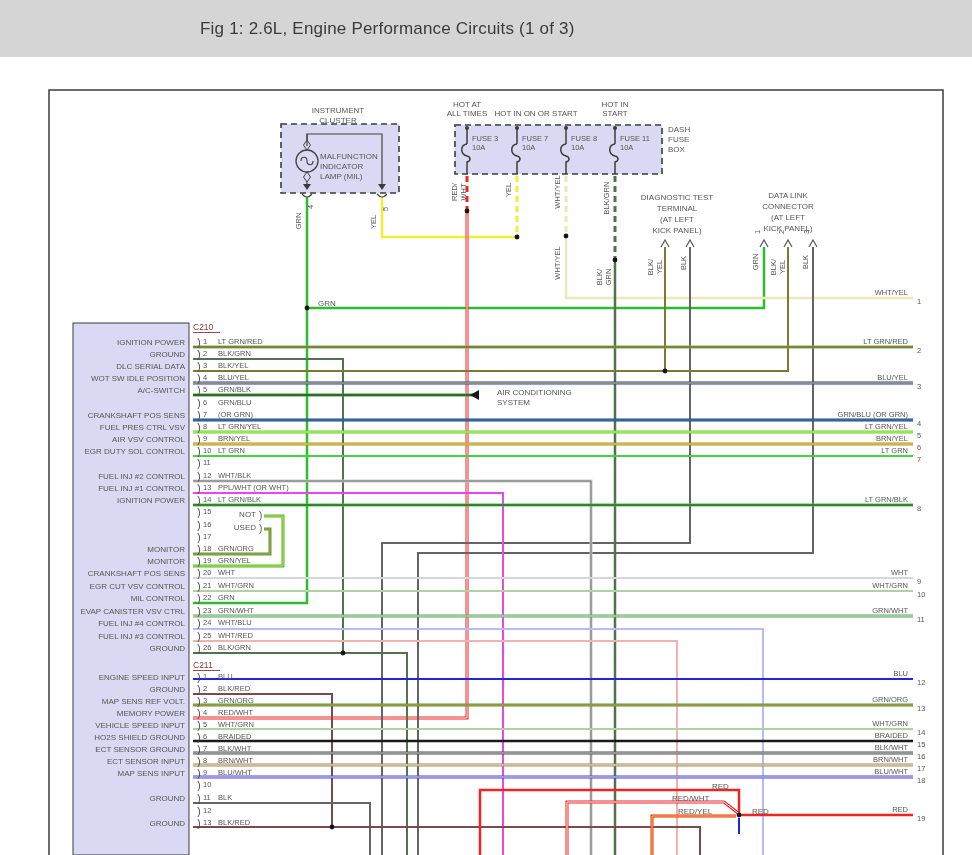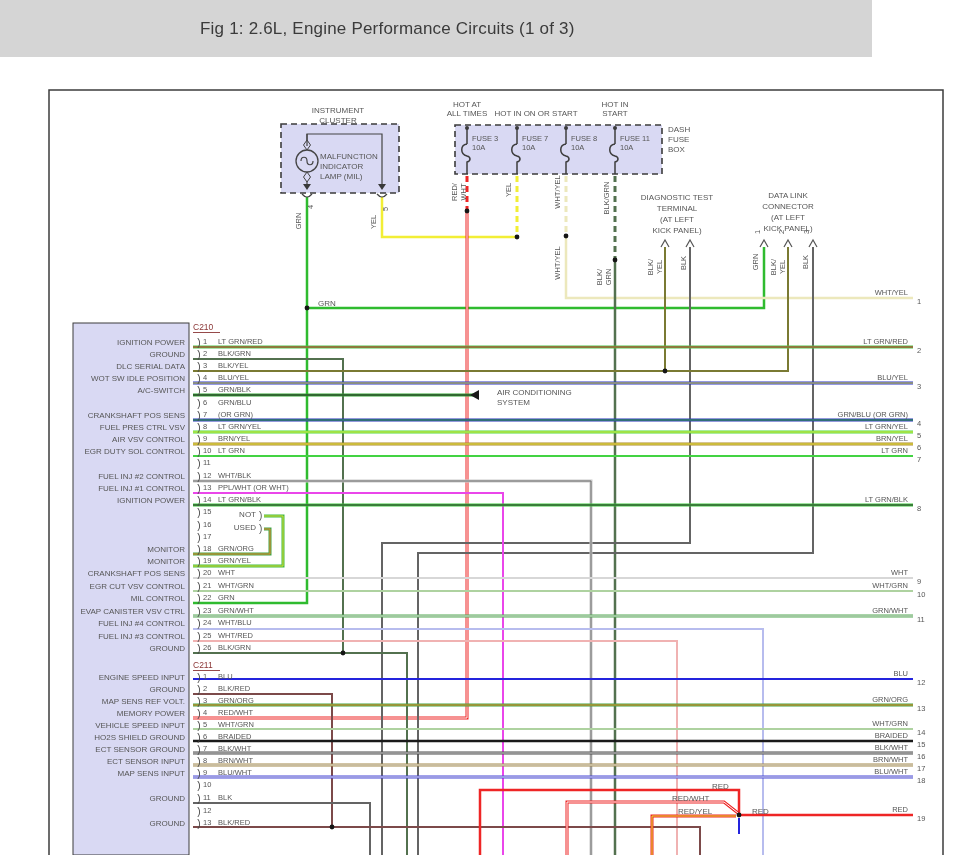--- a/index.html
+++ b/index.html
@@ -1,17 +1,17 @@
 <!DOCTYPE html>
 <html><head>
 <meta charset="utf-8">
 <style>
   html,body{margin:0;padding:0;background:#fff;}
   body{width:972px;height:855px;overflow:hidden;position:relative;font-family:"Liberation Sans",sans-serif;}
-  .header{position:absolute;top:0;left:0;width:872px;height:57px;background:#d5d5d5;}
+  .header{position:absolute;top:0;left:0;width:972px;height:57px;background:#d5d5d5;}
   .title{position:absolute;left:200px;top:0;line-height:57px;font-size:17px;color:#3b3b3b;letter-spacing:.2px;}
   #diagram{position:absolute;top:0;left:0;width:972px;height:855px;}
   svg text{font-family:"Liberation Sans",sans-serif;}
 </style>
 </head>
 <body>
 
 <div class="header">
   <div class="title">Fig 1: 2.6L, Engine Performance Circuits (1 of 3)</div>
 </div>

